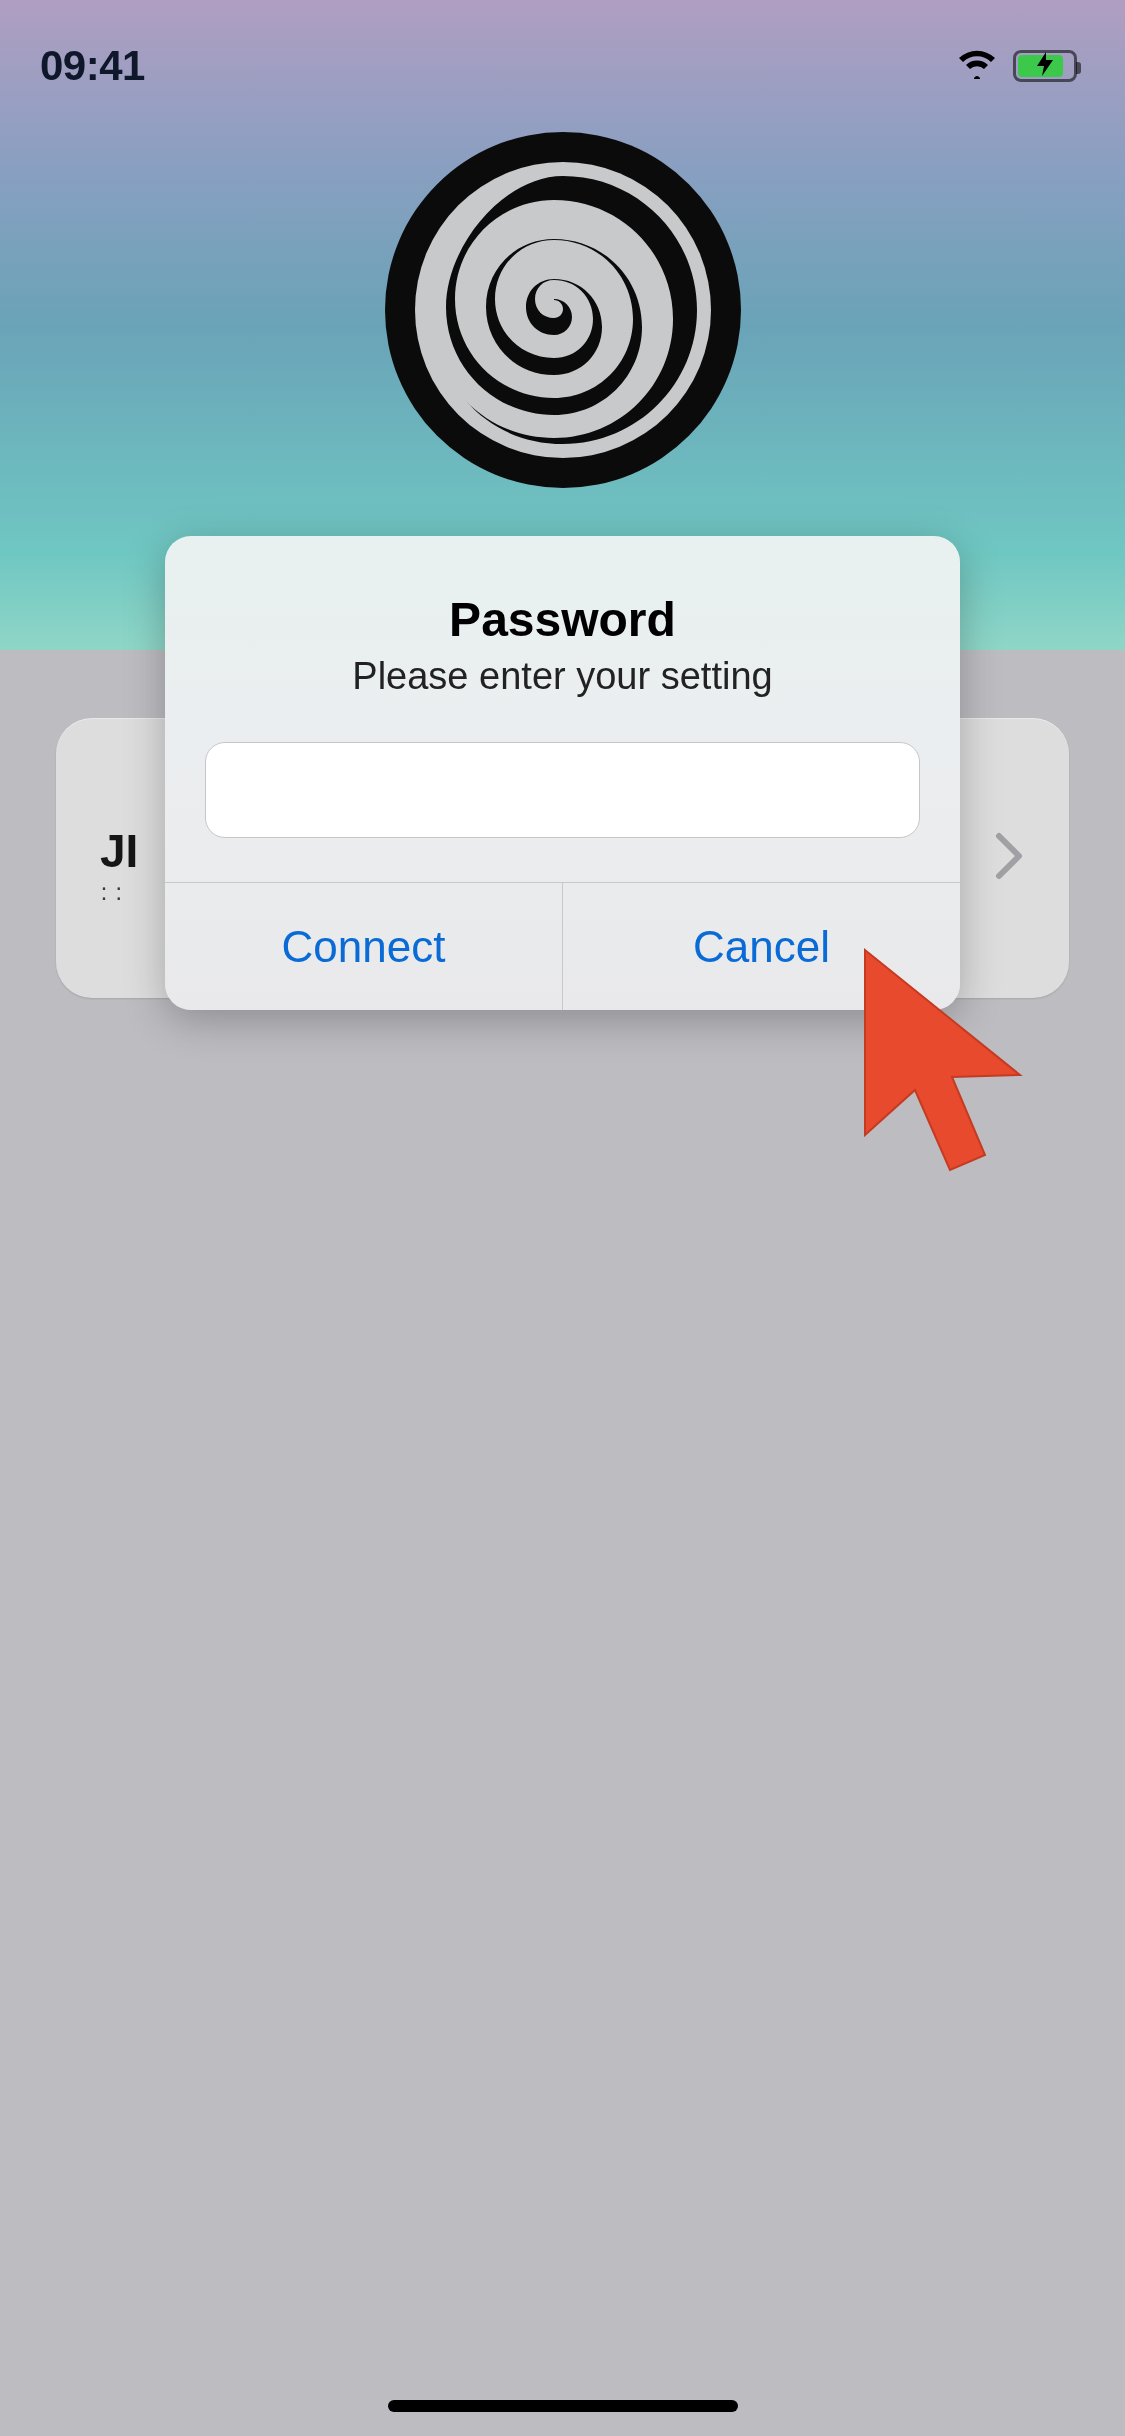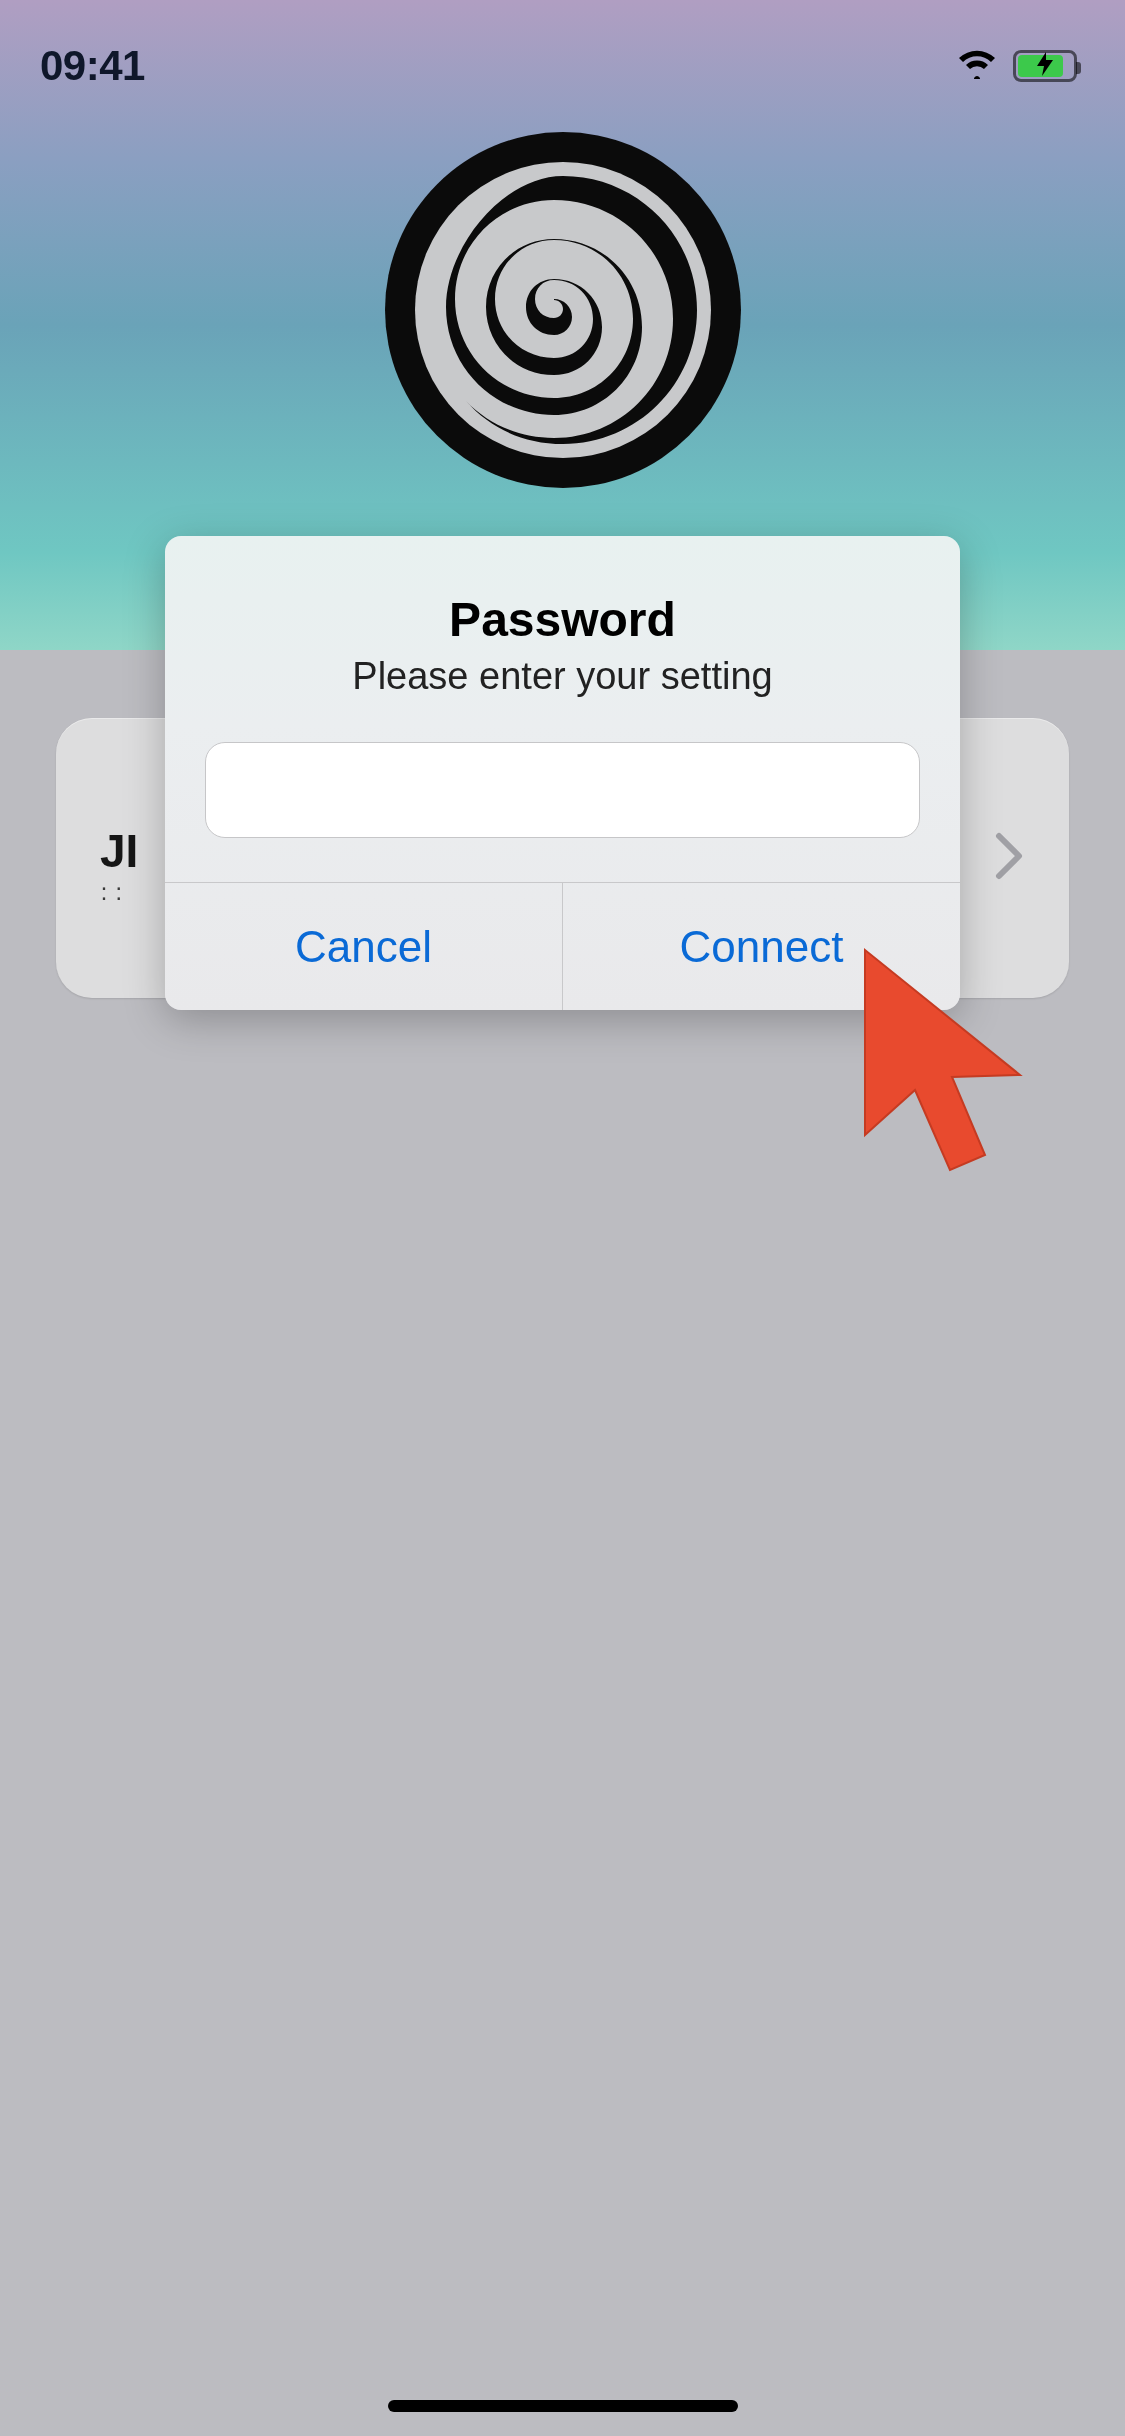--- a/index.html
+++ b/index.html
@@ -83,21 +83,21 @@
       text-align: center;
       font-size: 38px;
       color: #666a6e;
     }
 
     
     .modal {
       position: absolute;
       left: 165px; top: 536px;
       width: 795px;
-      border-radius: 16px;
+      border-radius: 26px;
       overflow: hidden;
       box-shadow: 0 10px 40px rgba(0,0,0,0.25);
       background: linear-gradient(180deg, #e8f1f0 0%, #ebeef0 40%, #e9e9eb 100%);
     }
     .modal-header {
       padding: 56px 40px 8px;
       text-align: center;
     }
     .modal-title { font-size: 48px; font-weight: 700; color: #000; }
     .modal-sub { margin-top: 8px; font-size: 38px; color: #222; font-weight: 400; }
@@ -227,22 +227,22 @@
 
   <div class="modal">
     <div class="modal-header">
       <div class="modal-title">Password</div>
       <div class="modal-sub">Please enter your setting</div>
     </div>
     <div class="modal-body">
       <input type="password" class="modal-input" value="" style="">
     </div>
     <div class="modal-buttons">
+      <button class="modal-btn primary">Connect</button>
       <button class="modal-btn">Cancel</button>
-      <button class="modal-btn primary">Connect</button>
     </div>
   </div>
 
   <div class="cursor-arrow">
     <svg viewBox="0 0 170 240" width="170" height="240">
       <path d="M5 5 L5 190 L55 145 L90 225 L125 210 L92 132 L160 130 Z" fill="#e84a2e" stroke="#c53b22" stroke-width="2"></path>
     </svg>
   </div>
 
   <div class="home-indicator"></div>

